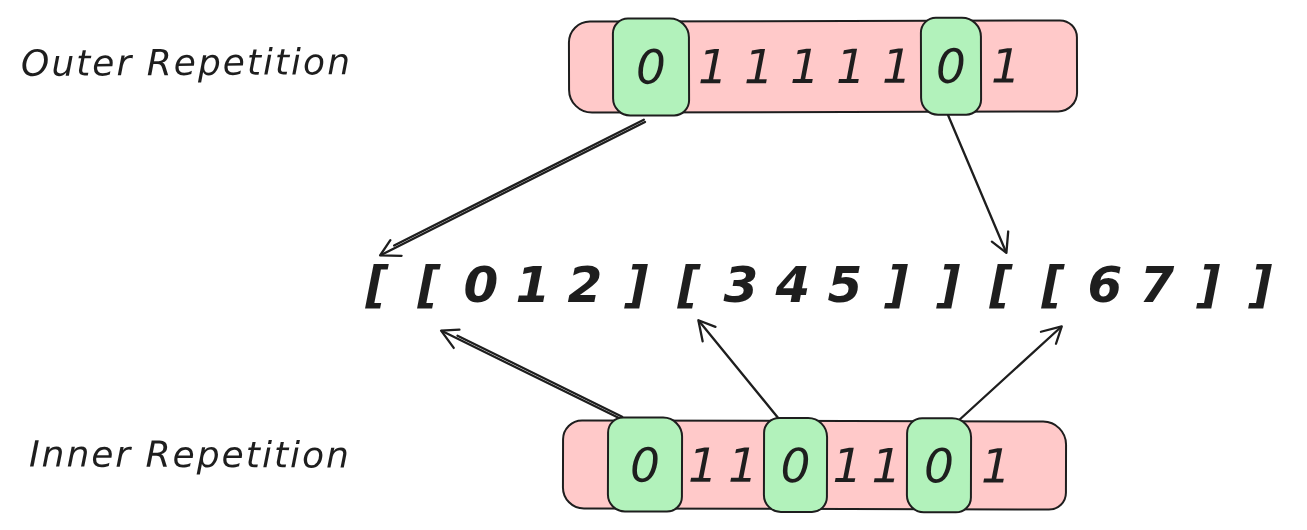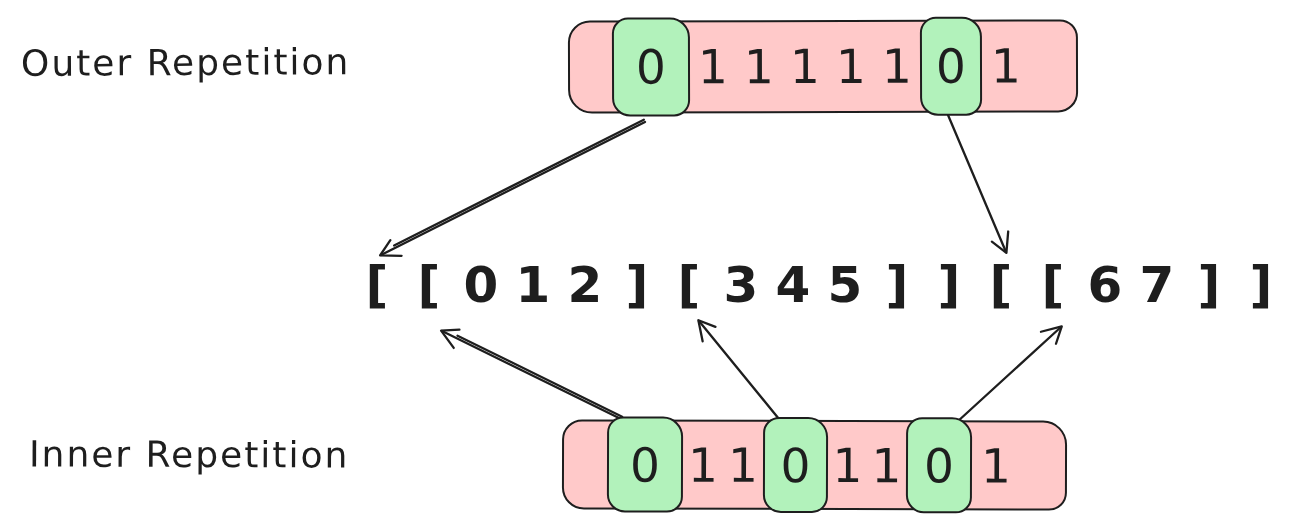--- a/index.html
+++ b/index.html
@@ -7,20 +7,21 @@
     padding: 0;
     background: #ffffff;
     font-family: "DejaVu Sans", sans-serif;
   }
   .canvas {
     position: relative;
     width: 1307px;
     height: 530px;
     background: var(--background, #ffffff);
     overflow: hidden;
+    font-style: italic;
   }
   #arrows-layer {
     position: absolute;
     left: 0; top: 0;
     width: 1307px; height: 530px;
     pointer-events: none;
   }
   .label {
     position: absolute;
     font-size: 36px;

